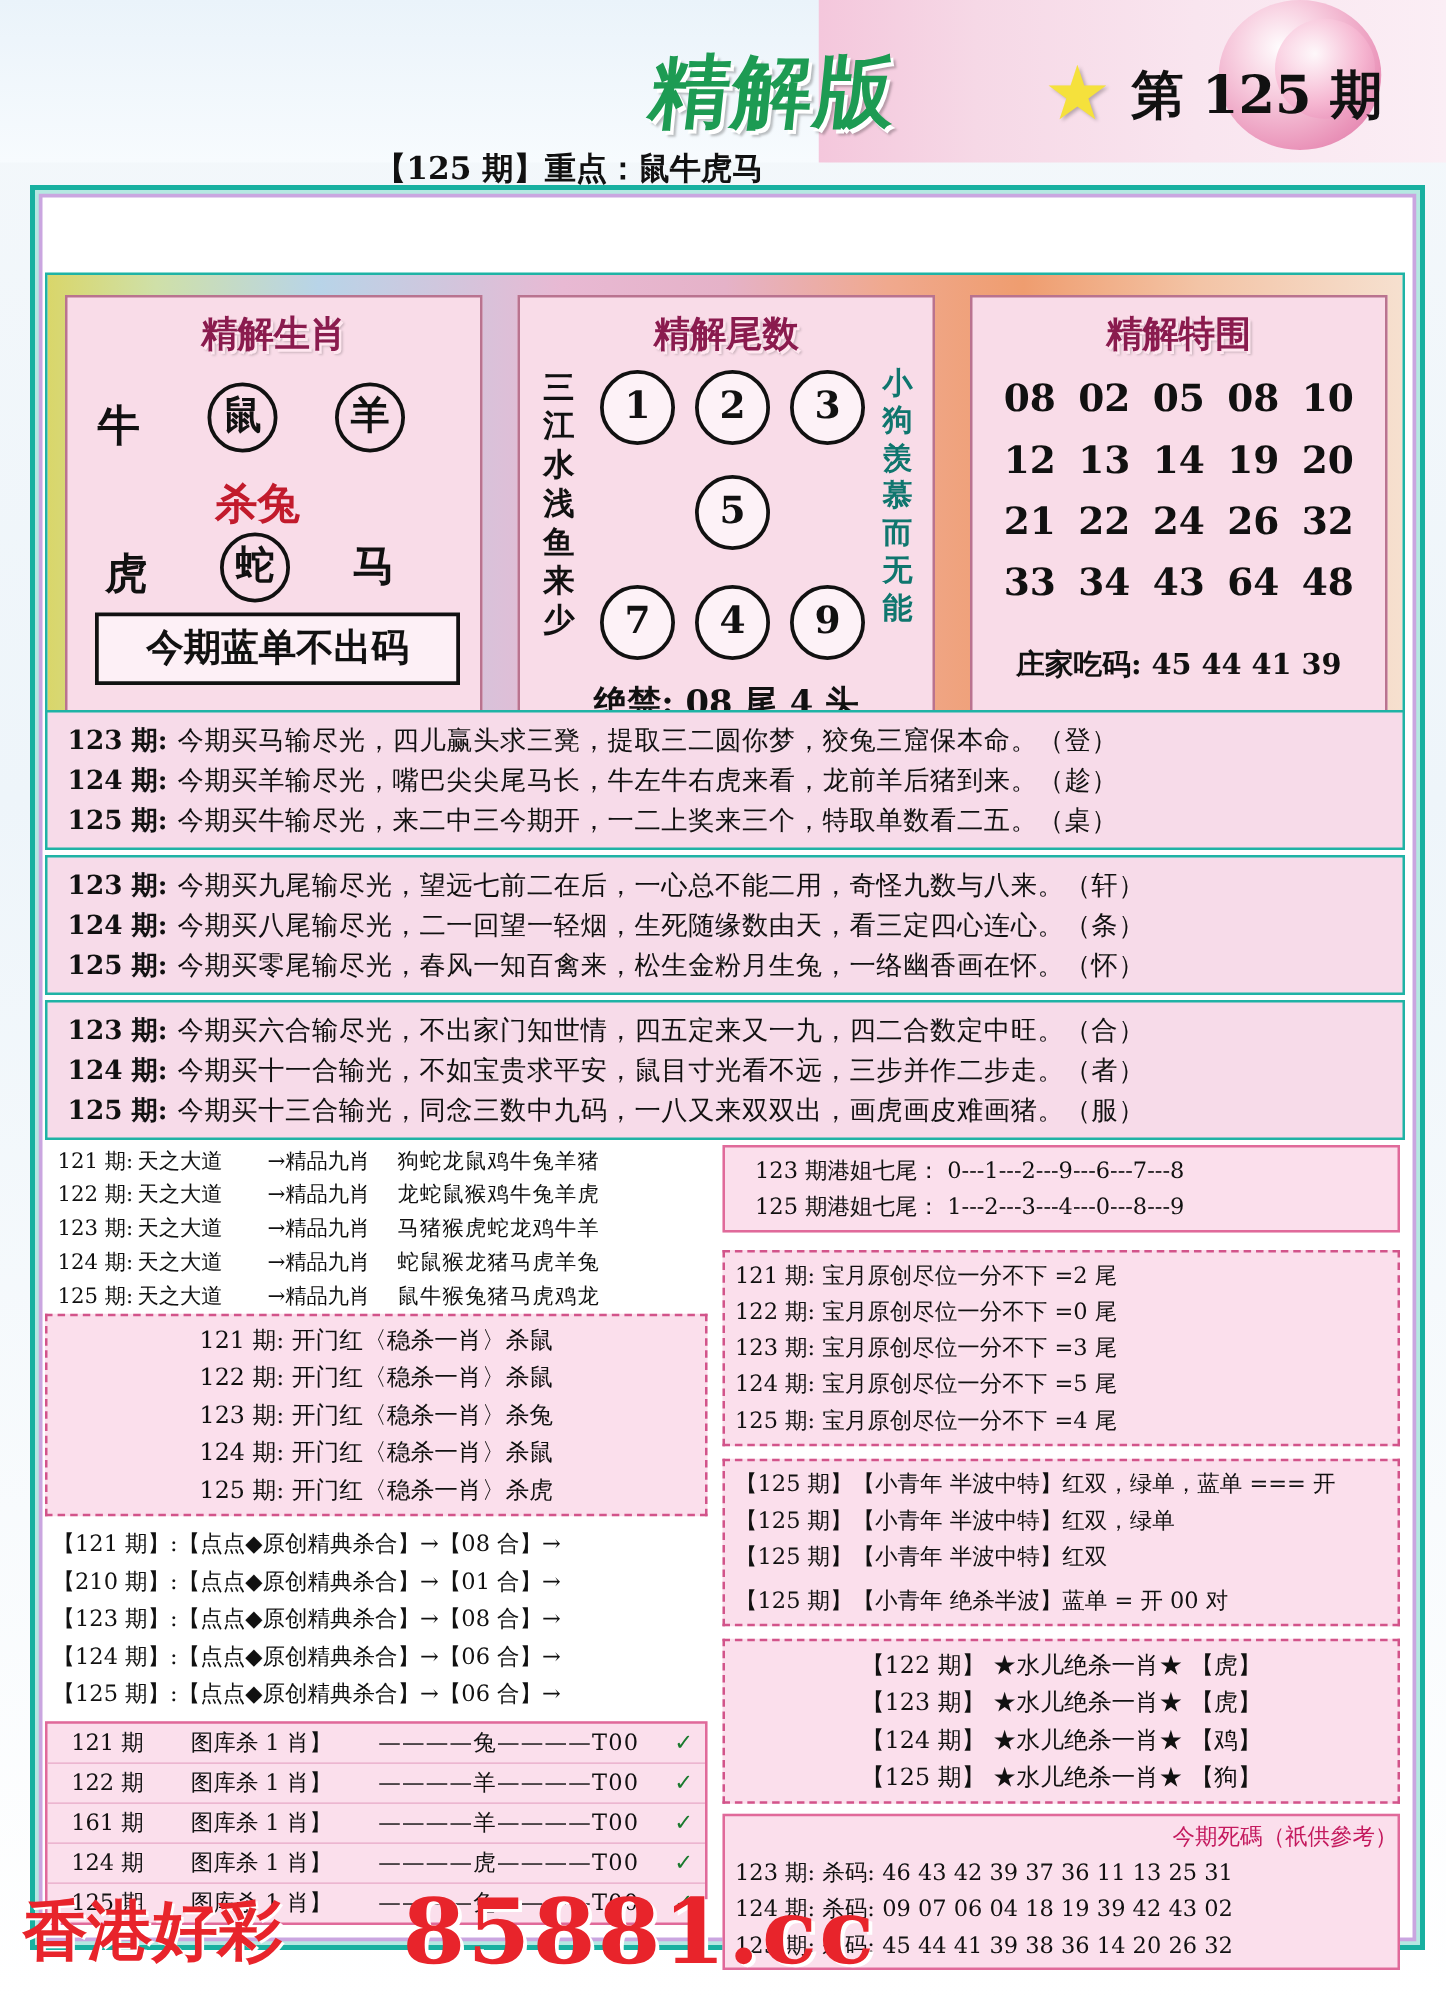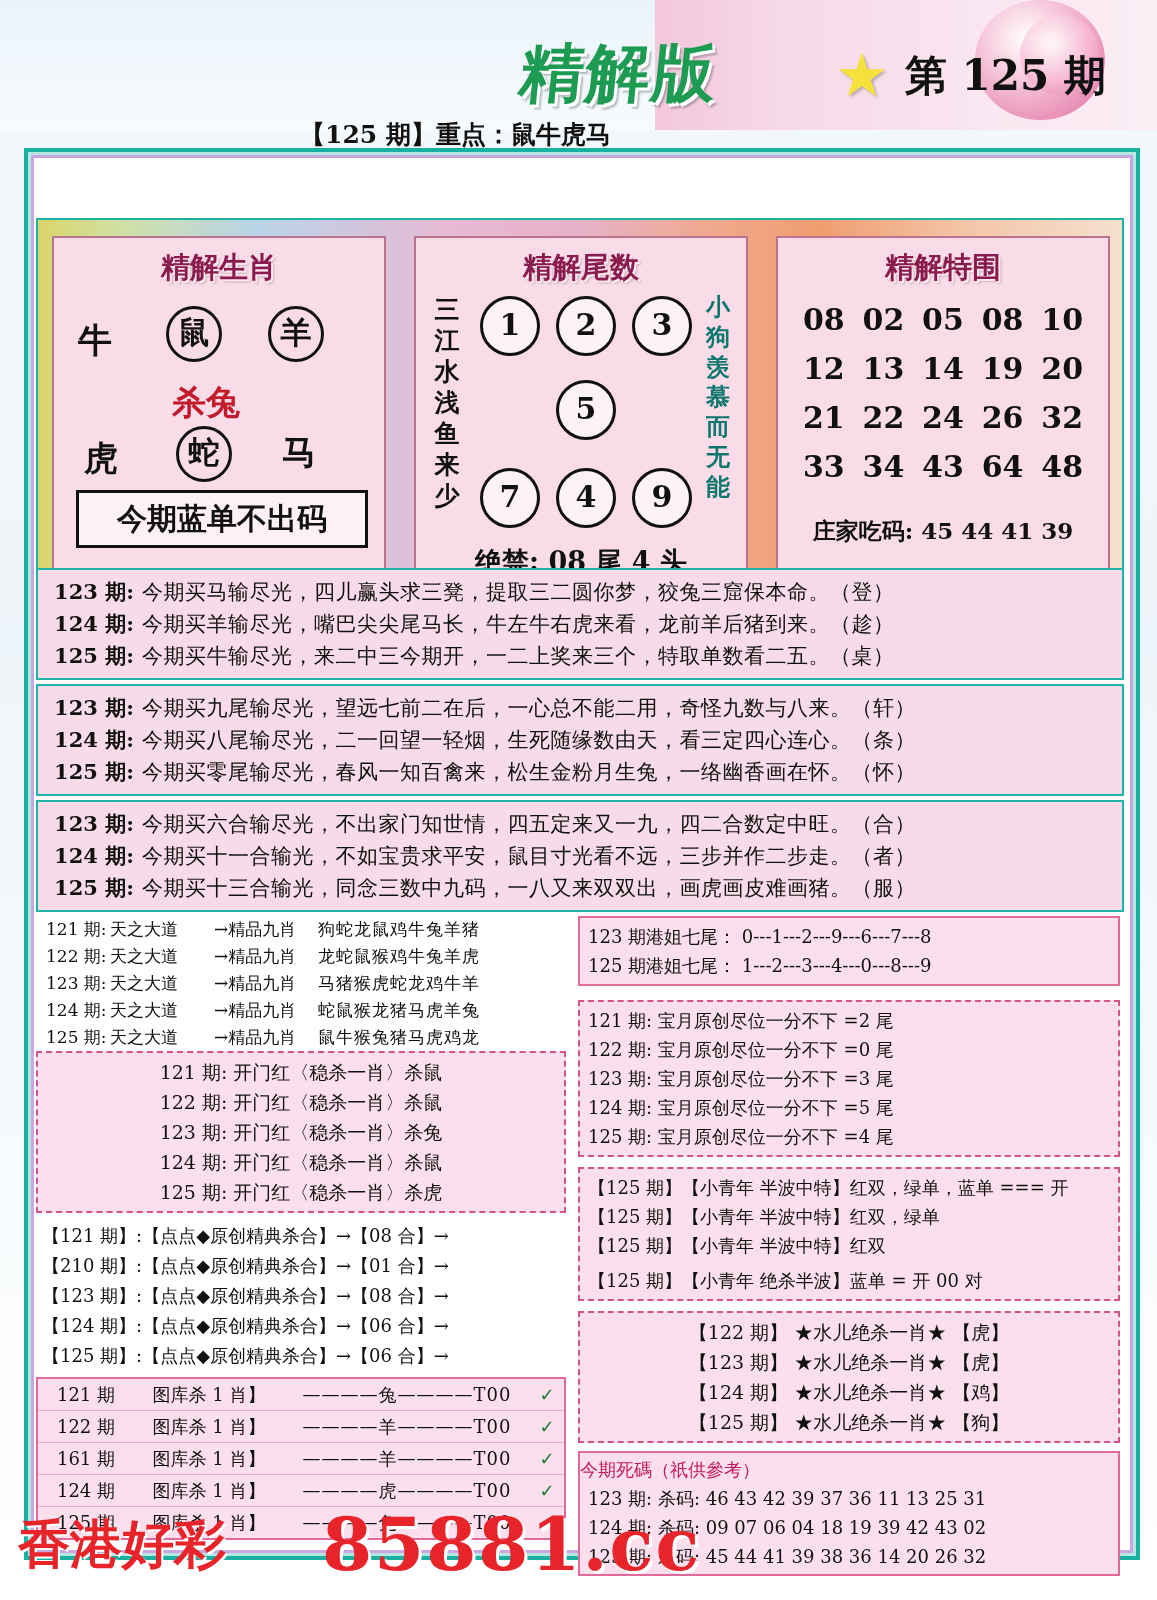--- a/index.html
+++ b/index.html
@@ -116,21 +116,21 @@
     font-family:"DejaVu Serif","Liberation Serif",serif;white-space:nowrap;}
   .tku{display:flex;font-size:18px;line-height:31px;color:#111;
     font-family:"DejaVu Serif","Liberation Serif",serif;border-bottom:1px solid #e8a8c6;}
   .tku .a{width:96px;text-align:center;}
   .tku .b{width:150px;text-align:center;}
   .tku .c{flex:1;text-align:center;letter-spacing:1px;}
   .tku .d{width:34px;text-align:center;color:#1a7a2e;}
   .r-row{font-size:18px;line-height:29px;padding-left:8px;color:#111;
     font-family:"DejaVu Serif","Liberation Serif",serif;white-space:nowrap;}
   .sep{height:6px;}
-  .deadhdr{text-align:left;font-size:18px;color:#c41a5e;line-height:28px;
+  .deadhdr{text-align:right;font-size:18px;color:#c41a5e;line-height:28px;
     font-family:"DejaVu Serif","Liberation Serif",serif;}
 
   
   .footer{position:absolute;left:0;top:1504px;width:1157px;height:96px;}
   .f-site{position:absolute;left:18px;top:6px;font-size:52px;font-weight:bold;
     color:#e8242b;font-family:"DejaVu Serif","Liberation Serif",serif;
     text-shadow:2px 2px 0 #ffffff;}
   .f-num{position:absolute;left:322px;top:-2px;font-size:72px;font-weight:bold;
     color:#e8242b;font-family:"DejaVu Serif","Liberation Serif",serif;
     text-shadow:3px 3px 0 #ffffff;letter-spacing:2px;}
@@ -344,21 +344,21 @@
       <span class="a">125 期</span>
       <span class="b">图库杀 1 肖】</span>
       <span class="c">————兔————T00</span>
       <span class="d">✓</span>
     </div>
   </div>
 </div>
 
 <div class="rcol">
 
-  <div class="box" style="padding:4px 0;">
+  <div class="box" style="padding:4px 16px;">
     <div class="r-row">123 期港姐七尾： 0---1---2---9---6---7---8</div>
     <div class="r-row">125 期港姐七尾： 1---2---3---4---0---8---9</div>
   </div>
 
   <div class="dashed" style="padding:4px 0;margin-top:14px;">
     <div class="r-row">121 期:  宝月原创尽位一分不下 =2 尾</div>
     <div class="r-row">122 期:  宝月原创尽位一分不下 =0 尾</div>
     <div class="r-row">123 期:  宝月原创尽位一分不下 =3 尾</div>
     <div class="r-row">124 期:  宝月原创尽位一分不下 =5 尾</div>
     <div class="r-row">125 期:  宝月原创尽位一分不下 =4 尾</div>

